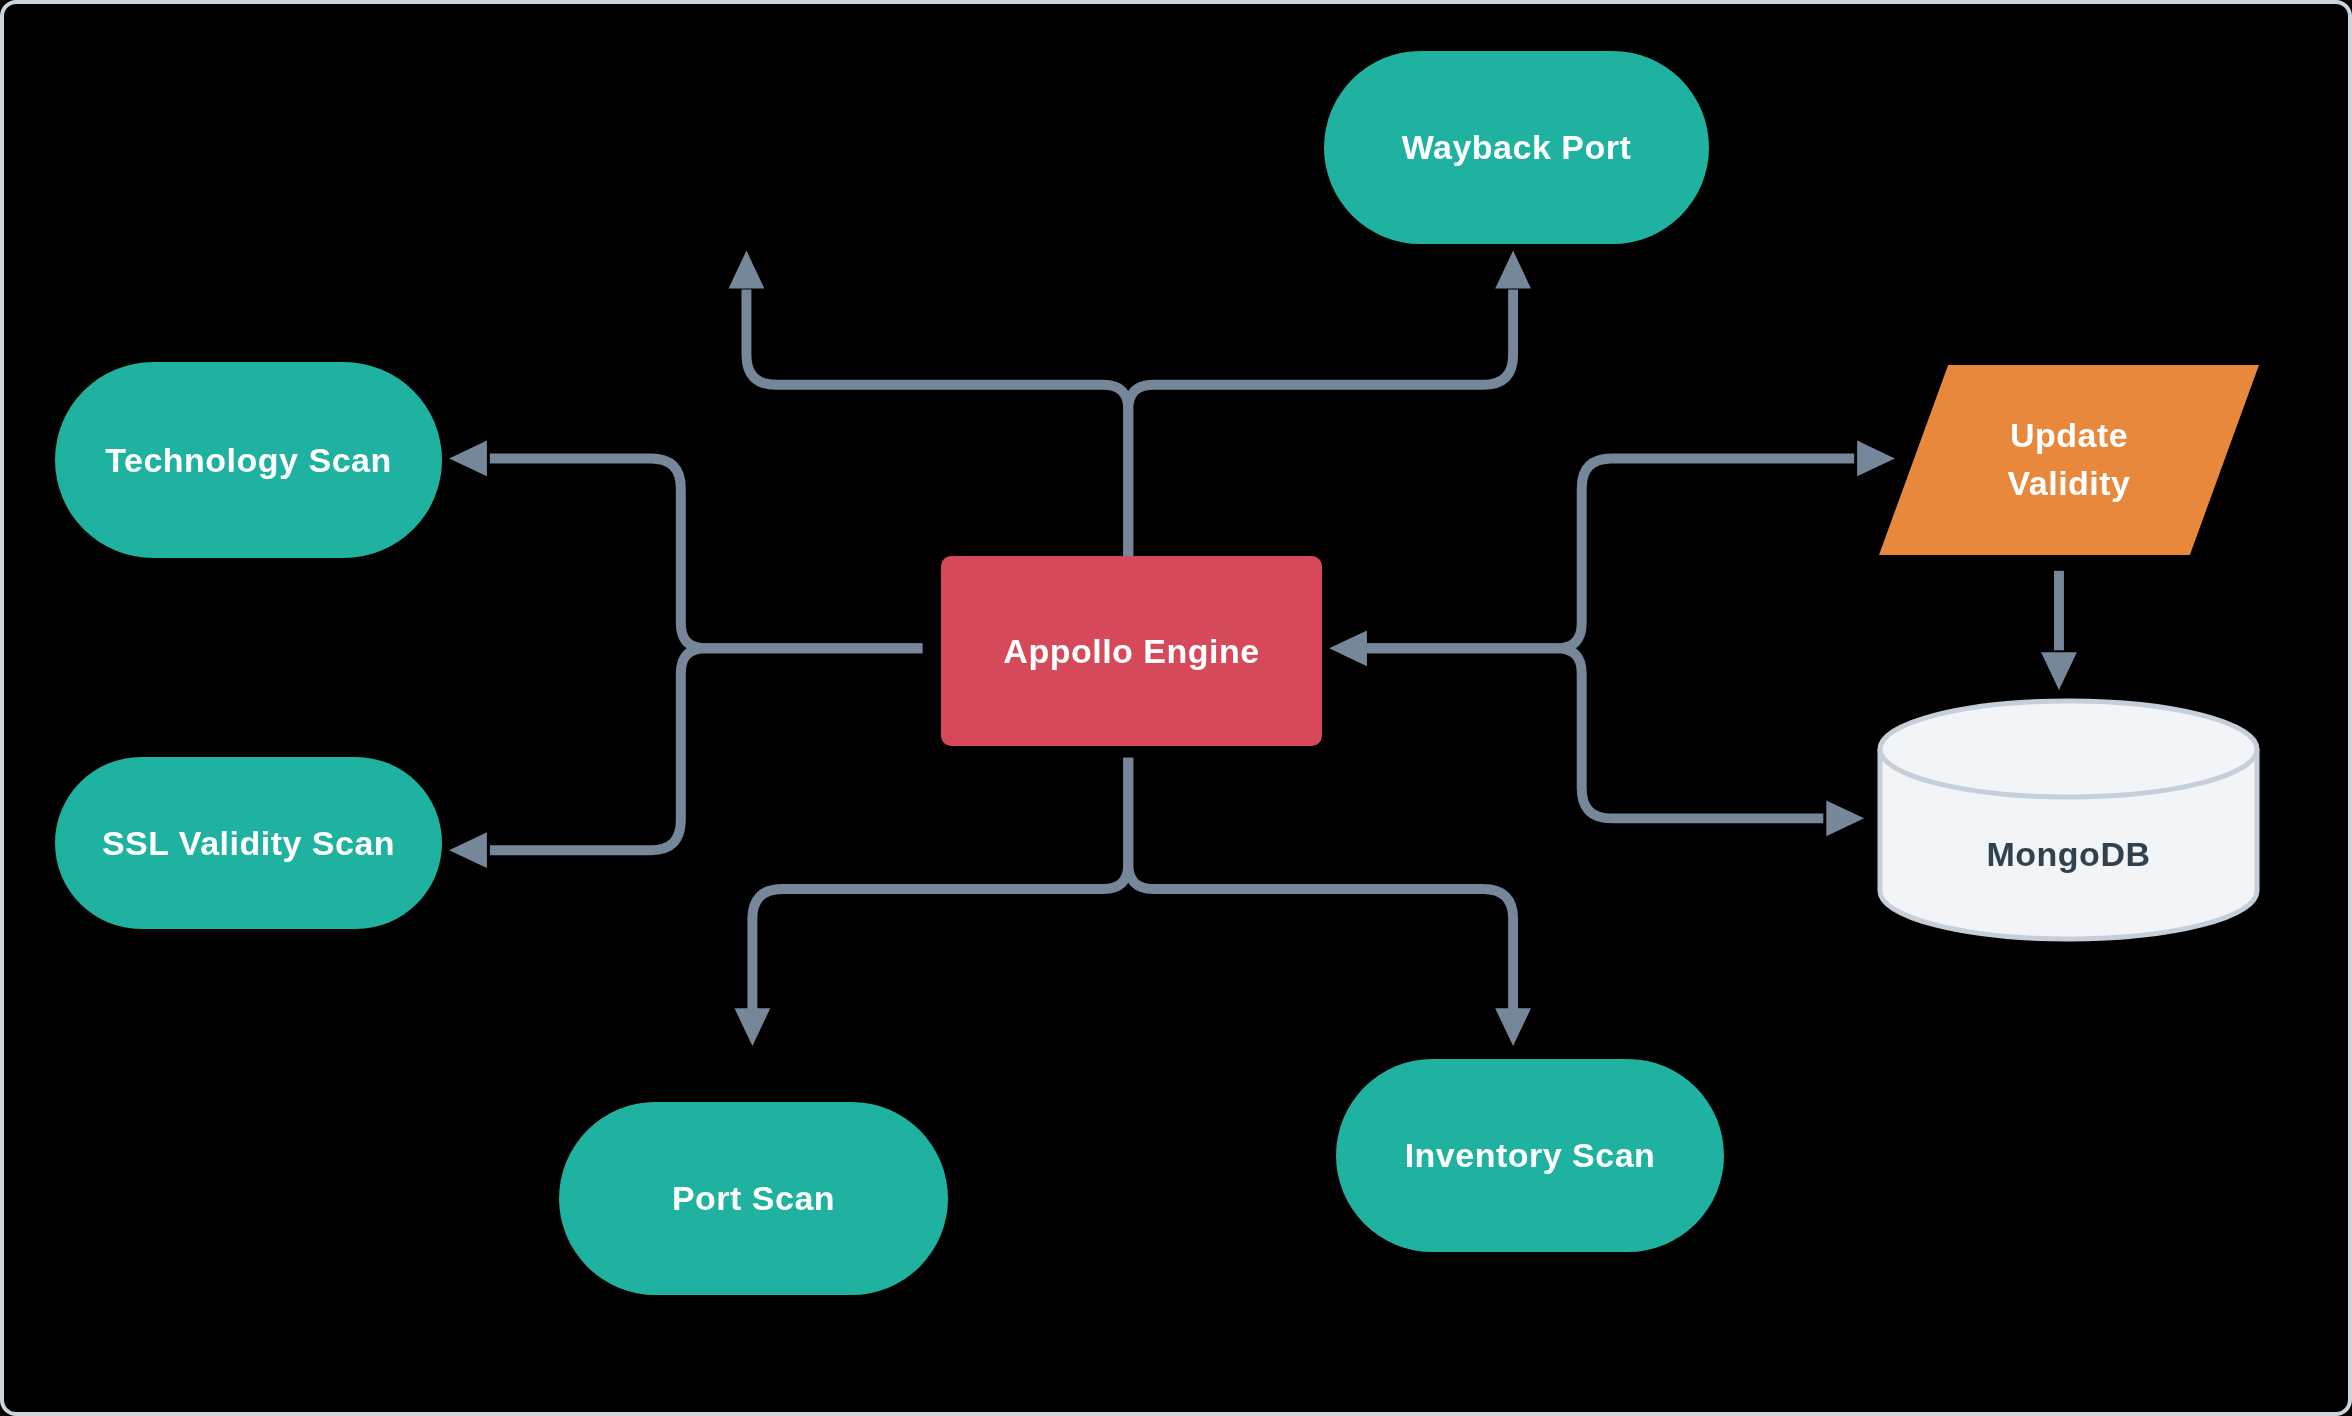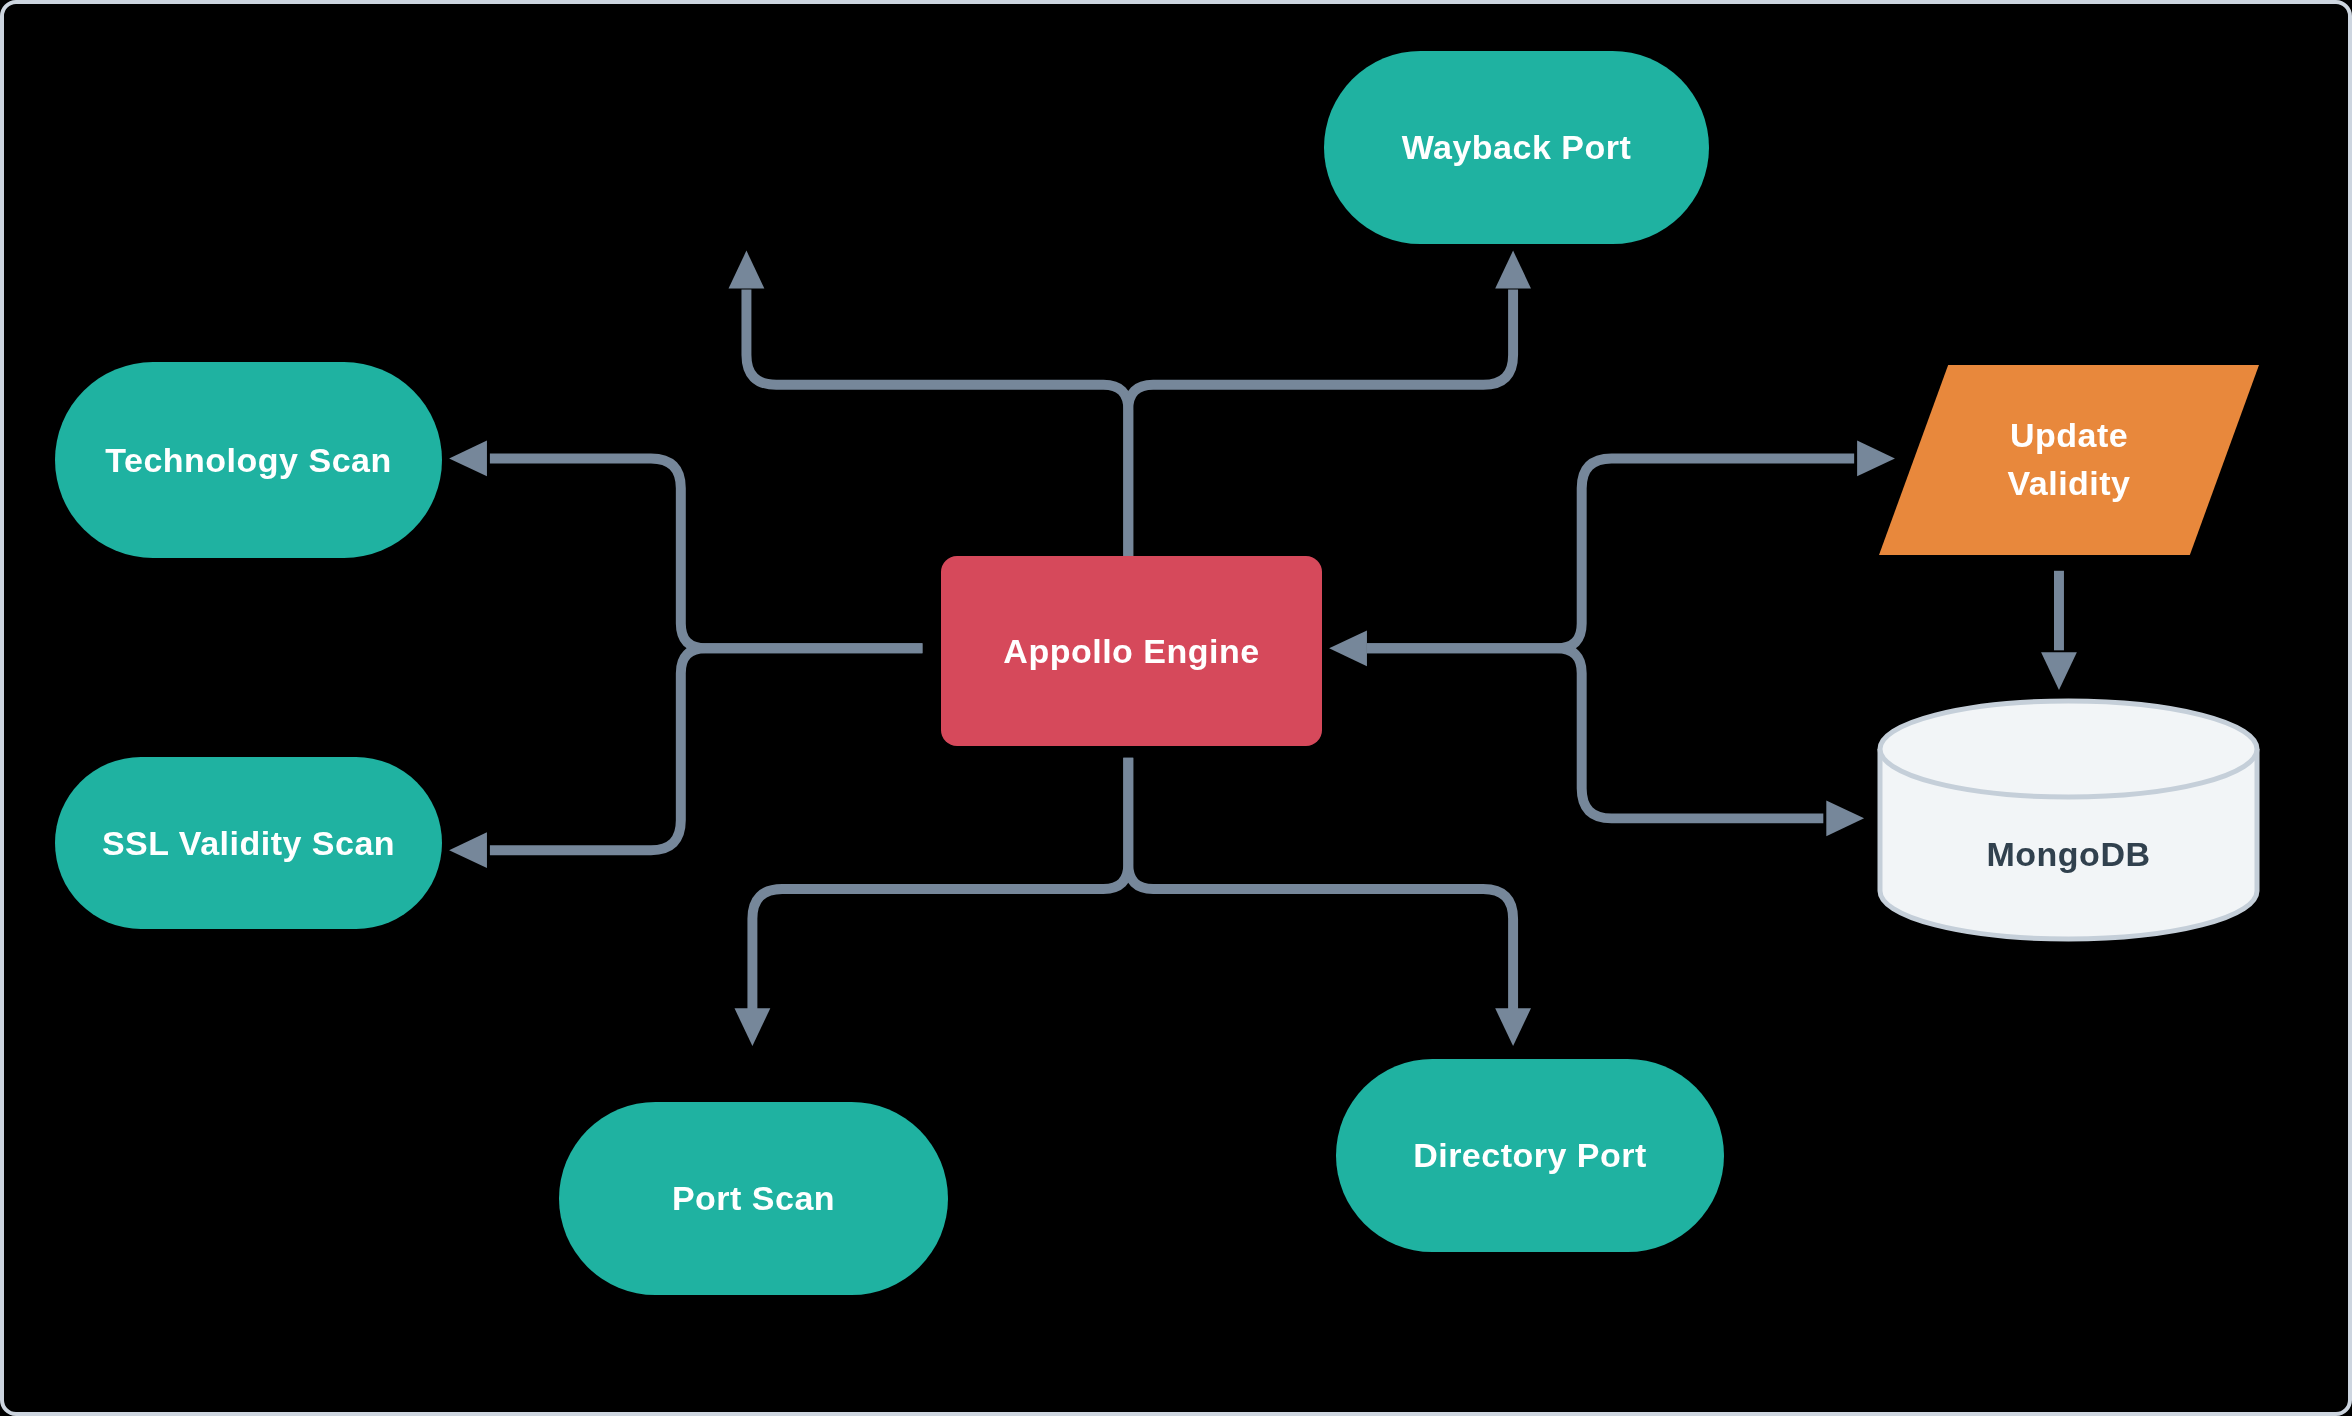--- a/index.html
+++ b/index.html
@@ -29,21 +29,21 @@
   .edge{fill:none;stroke:var(--edge);stroke-width:10;stroke-linecap:butt;}
   .arrowhead{fill:var(--edge);stroke:none;}
   .node{
     position:absolute;
     display:flex;align-items:center;justify-content:center;
     text-align:center;
     color:var(--node-text);
     font-size:34px;font-weight:600;letter-spacing:0.5px;
   }
   .stadium{background:var(--teal);border-radius:98px;}
-  .rect{background:var(--red);border-radius:16px;}
+  .rect{background:var(--red);border-radius:10px;}
   .parallelogram{
     background:var(--orange);
     clip-path:polygon(18.2% 0%,100% 0%,81.8% 100%,0% 100%);
   }
   .parallelogram .label{width:230px;line-height:1.4;}
   .cylinder{background:transparent;}
   .cylinder svg{position:absolute;left:0;top:0;}
   .cylinder .label{position:relative;z-index:2;color:var(--db-text);margin-top:68px;}
   .node .label{pointer-events:none;}
 </style>
@@ -99,21 +99,21 @@
 
   <div class="node rect" style="left:937px;top:552px;width:381px;height:190px;">
     <span class="label">Appollo Engine</span>
   </div>
 
   <div class="node stadium" style="left:555px;top:1098px;width:389px;height:193px;">
     <span class="label">Port Scan</span>
   </div>
 
   <div class="node stadium" style="left:1332px;top:1055px;width:388px;height:193px;">
-    <span class="label">Directory Port</span>
+    <span class="label">Inventory Scan</span>
   </div>
 
   <div class="node parallelogram" style="left:1875px;top:361px;width:380px;height:190px;">
     <span class="label">Update Validity</span>
   </div>
 
   <div class="node cylinder" style="left:1872px;top:693px;width:385px;height:246px;">
     <svg viewBox="0 0 385 246" width="385" height="246">
       <path d="M 4 52 L 4 194 A 188.5 48 0 0 0 381 194 L 381 52" fill="var(--cylinder-fill)" stroke="var(--cylinder-stroke)" stroke-width="5"></path>
       <ellipse cx="192.5" cy="52" rx="188.5" ry="48" fill="var(--cylinder-fill)" stroke="var(--cylinder-stroke)" stroke-width="5"></ellipse>

